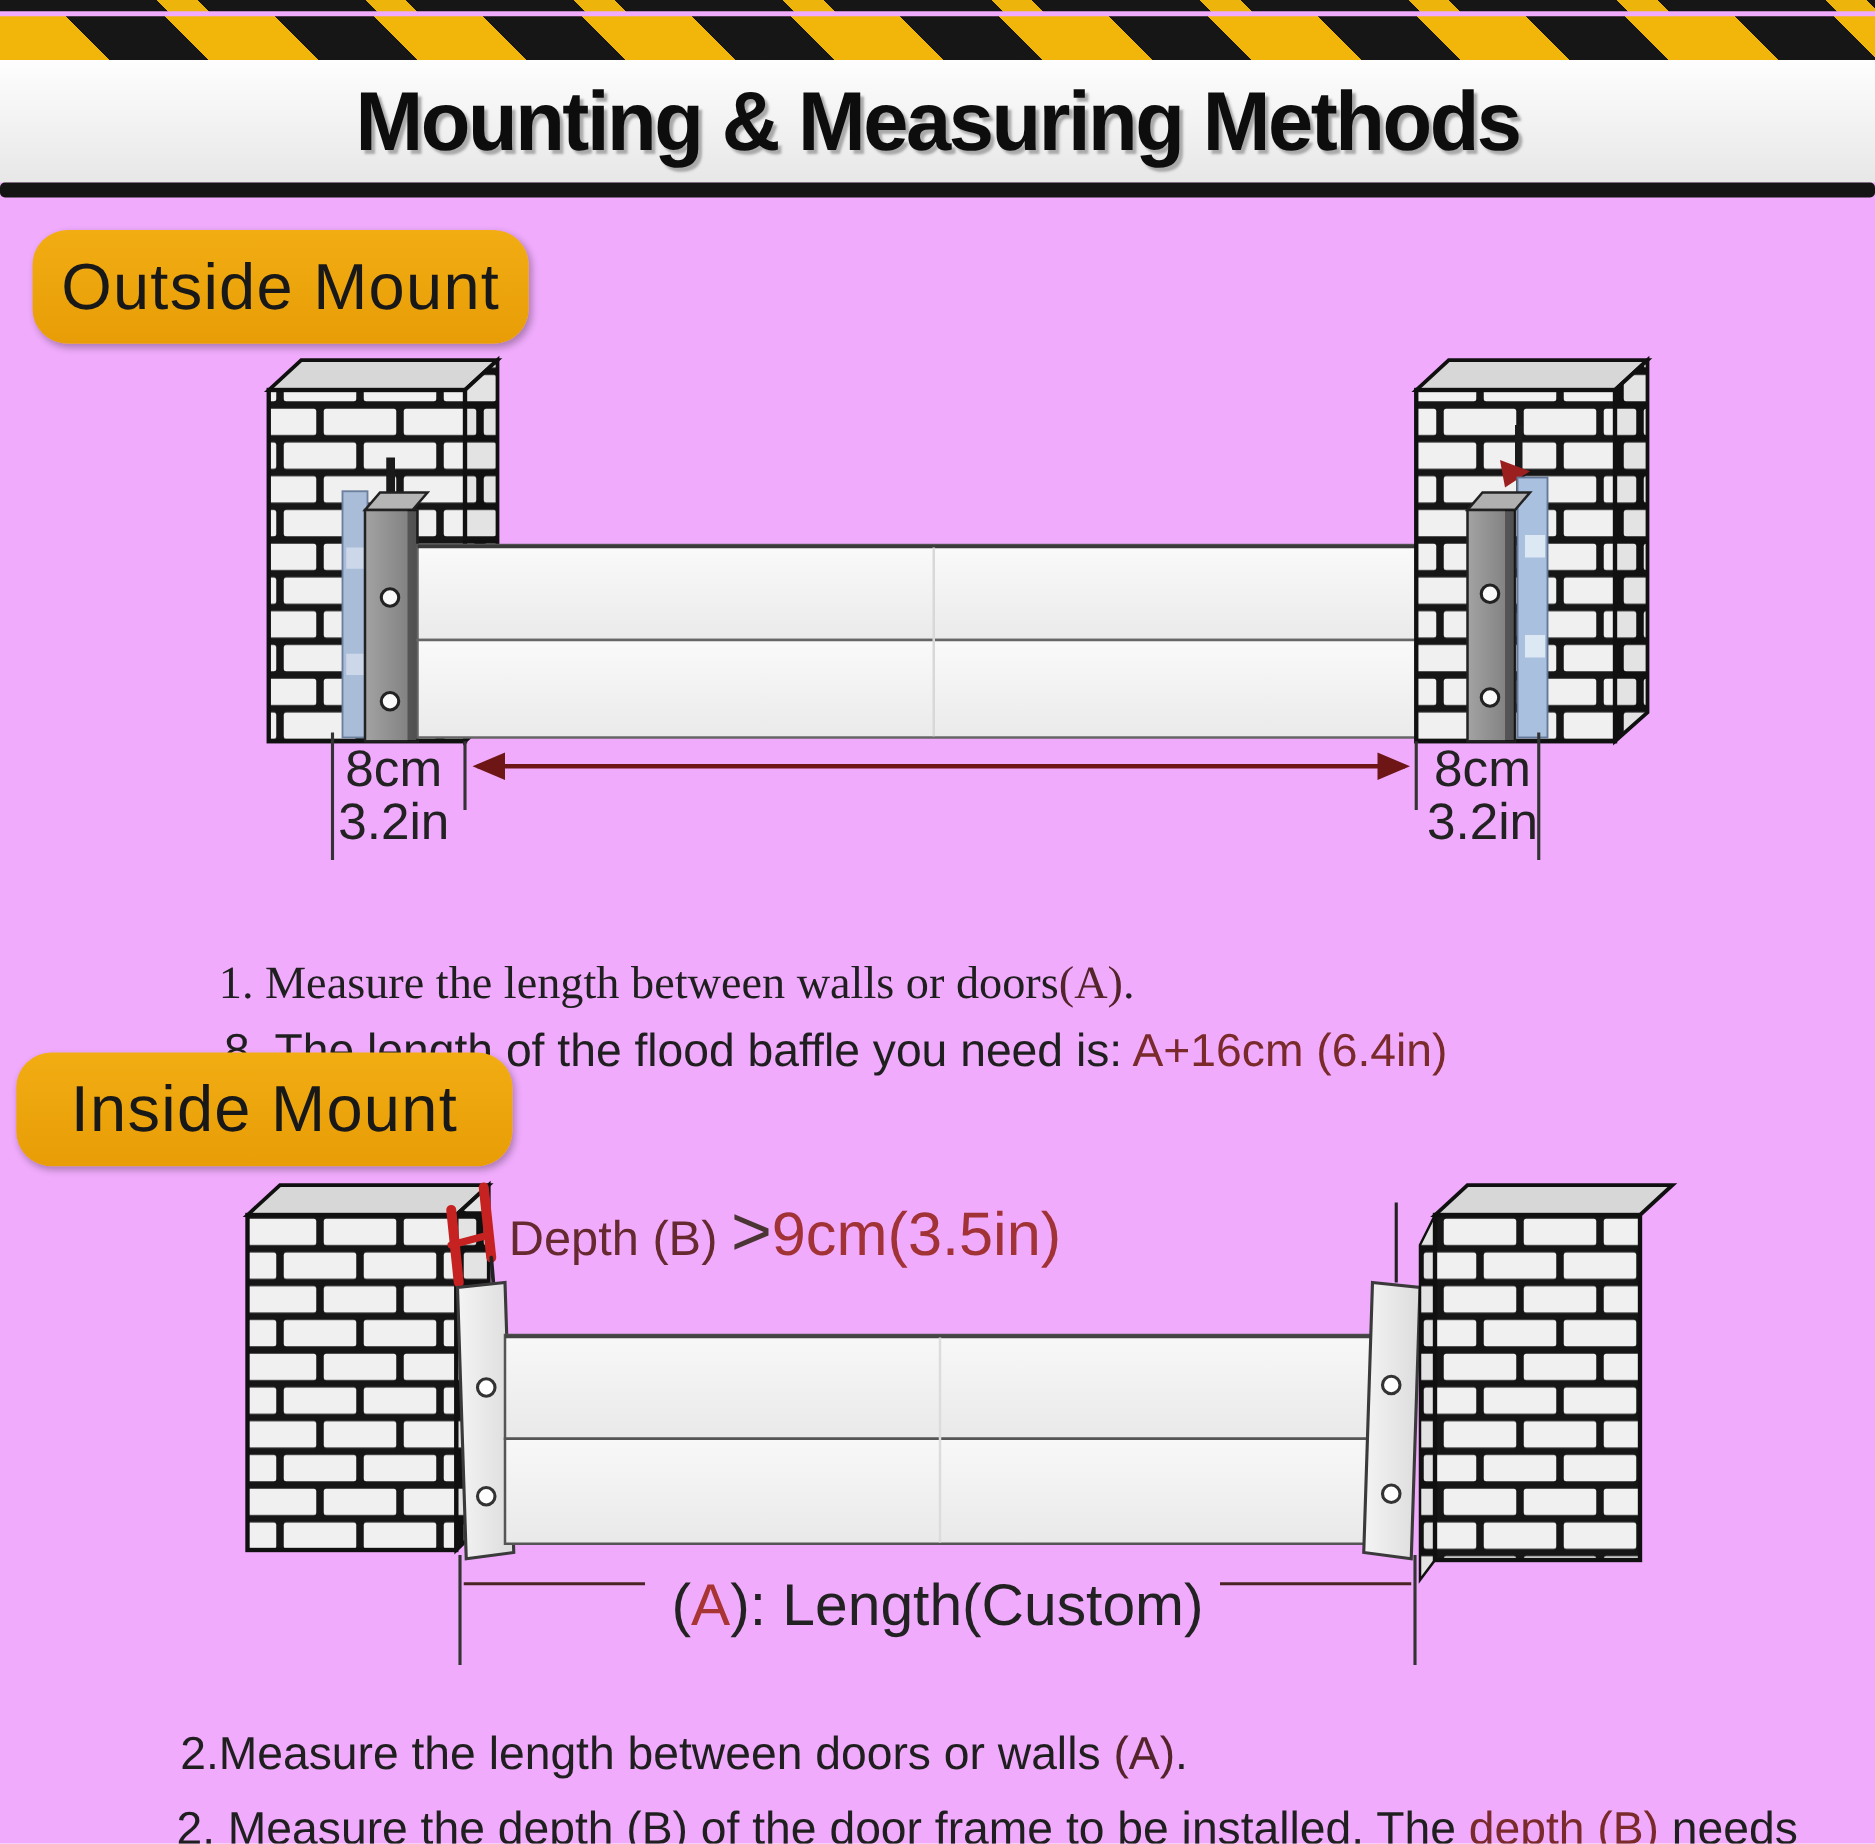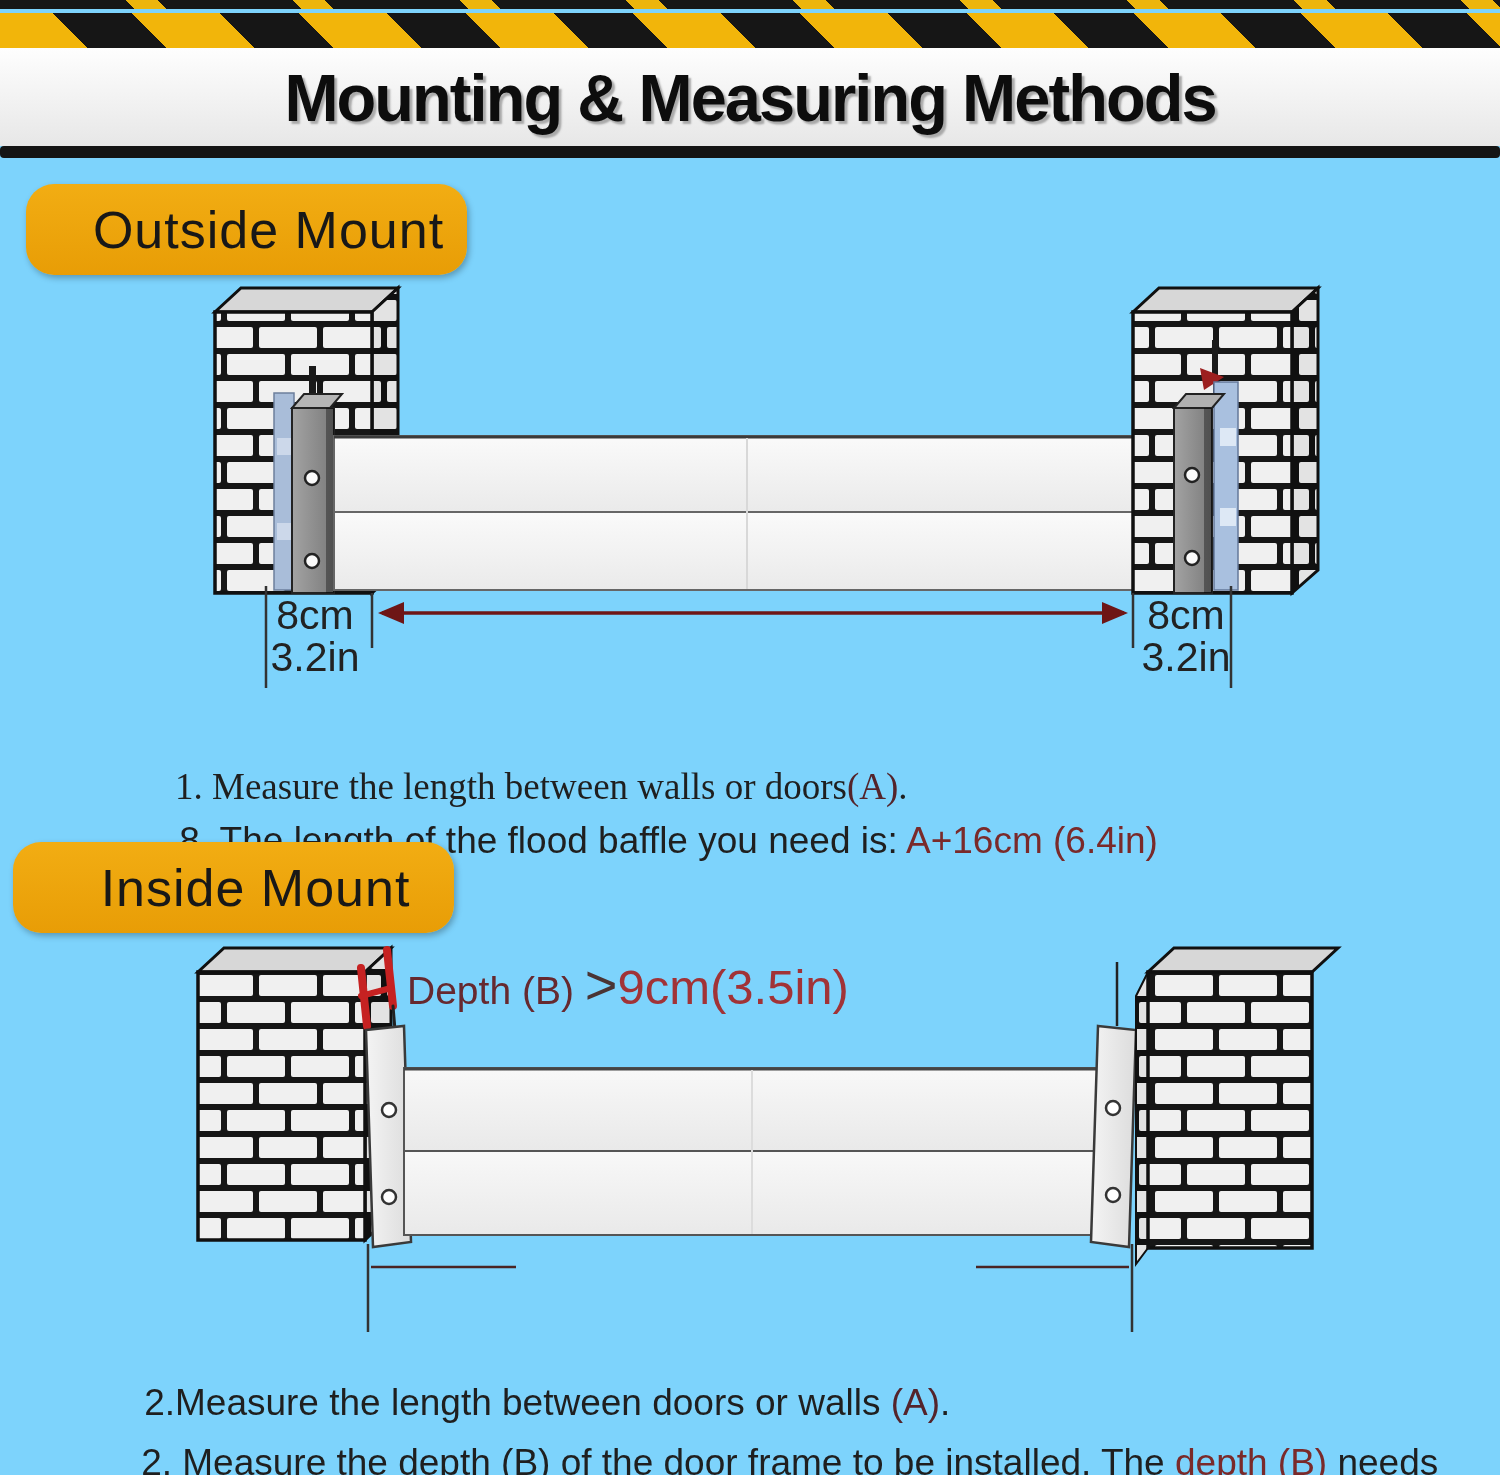--- a/index.html
+++ b/index.html
@@ -1,32 +1,32 @@
 <!DOCTYPE html>
 <html><head>
 <meta charset="utf-8">
 <style>
   html,body{margin:0;padding:0;background:#ffffff;}
-  .canvas{position:relative;width:1500px;height:1475px;background:#7dd3fc;overflow:hidden;
+  .canvas{position:relative;width:1500px;height:1475px;background:#f0abfc;overflow:hidden;
           font-family:"Liberation Sans", sans-serif;color:#1c1c1c;}
   .abs{position:absolute;}
   
   .stripe-thin{left:0;top:0;width:1500px;height:9px;
     background:repeating-linear-gradient(45deg,#161616 0 95px,#edb50c 95px 118px);}
   .stripe-main{left:0;top:13px;width:1500px;height:35px;
     background:repeating-linear-gradient(45deg,#f2b50a 0 62px,#161616 62px 118px);}
   .title-area{left:0;top:48px;width:1500px;height:98px;
     background:linear-gradient(#fefefe,#e7e7e7);display:flex;align-items:center;justify-content:center;}
   .title{font-size:67px;font-weight:bold;letter-spacing:-2px;color:#0d0d0d;
     text-shadow:3px 3px 2px #a9a9a9;transform:scaleX(.97);}
   .banner-bar{left:0;top:146px;width:1500px;height:12px;background:#141414;border-radius:4px;}
   
   .badge{width:397px;height:91px;border-radius:28px;
     background:linear-gradient(#f2ad13,#e89d06);box-shadow:2px 3px 6px rgba(0,0,0,.28);
-    display:flex;align-items:center;justify-content:center;font-size:52px;color:#181818;letter-spacing:1px;padding-left:44px;}
+    display:flex;align-items:center;justify-content:center;font-size:52px;color:#181818;letter-spacing:1px;}
   .badge-outside{left:26px;top:184px;}
   .badge-inside{left:13px;top:842px;}
   
   .dimpair{text-align:center;font-size:41px;line-height:42px;color:#222;}
   .arrowlabel{text-align:center;font-size:41px;color:#1c1c1c;white-space:nowrap;}
   .arrowlabel .redA{color:#cf2222;font-weight:bold;font-size:48px;}
   .instr{font-size:37px;color:#1f1f1f;white-space:pre-wrap;}
   .accent{color:#7a2a2a;}
   .accent-dark{color:#54242b;}
   .depthlabel{white-space:nowrap;color:#66292f;font-size:39px;}
@@ -230,20 +230,23 @@
       <line x1="368" y1="1244" x2="368" y2="1332" stroke="#333" stroke-width="2.5"></line>
       <line x1="1132" y1="1244" x2="1132" y2="1332" stroke="#333" stroke-width="2.5"></line>
       <line x1="371" y1="1267" x2="516" y2="1267" stroke="#4a2424" stroke-width="2.5"></line>
       <line x1="976" y1="1267" x2="1129" y2="1267" stroke="#4a2424" stroke-width="2.5"></line>
     </g>
   </svg>
 
   <div class="abs depthlabel" style="left:407px;top:952px;">
     <span>Depth (B) </span><span class="gt">&gt;</span><span class="dval">9cm(3.5in)</span>
   </div>
+  <div class="abs lengthlabel" style="left:430px;top:1256px;width:640px;">
+    <span>(</span><span class="redA2">A</span><span>): Length(Custom)</span>
+  </div>
 
   <div class="abs instr" style="left:103px;top:1340px;">
     <span>2.Measure the length between doors or walls </span><span class="accent-dark">(A)</span><span>.</span>
   </div>
   <div class="abs instr" style="left:100px;top:1400px;">
     <span>2. Measure the depth (B) of the door frame to be installed. The </span><span class="accent">depth (B)</span><span> needs</span>
   </div>
   <div class="abs instr" style="left:95px;top:1438px;">
     
   </div>

